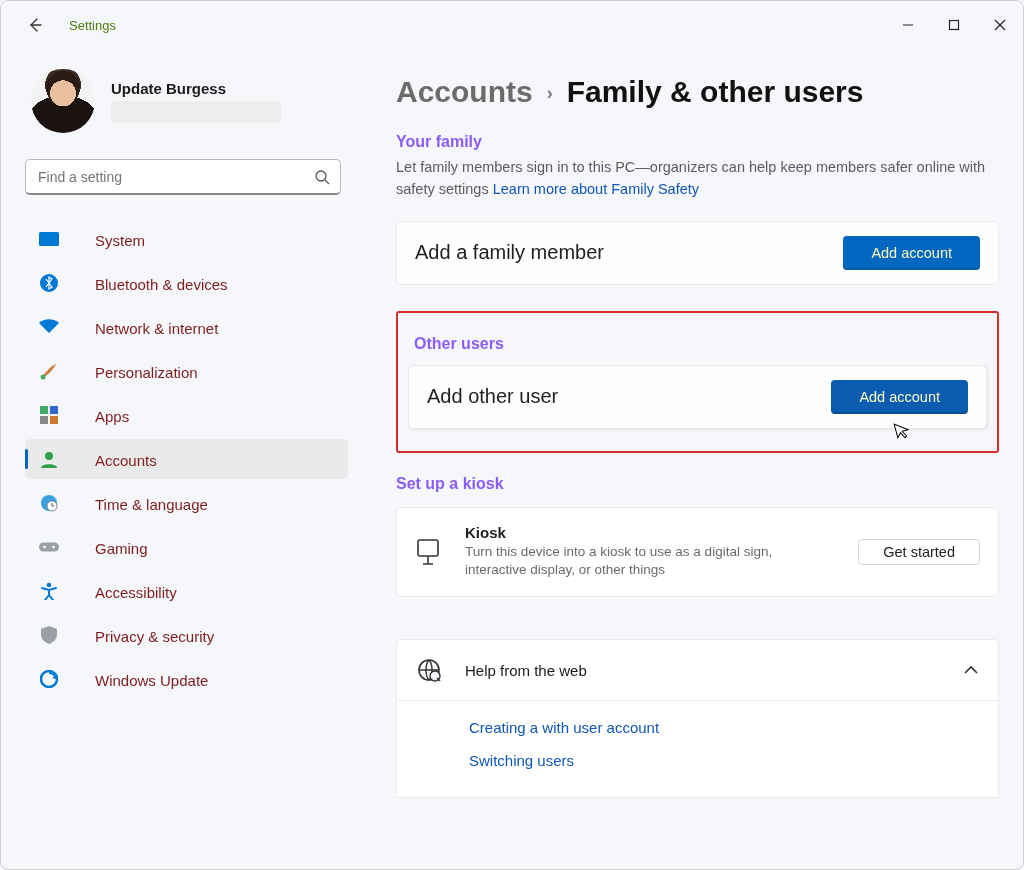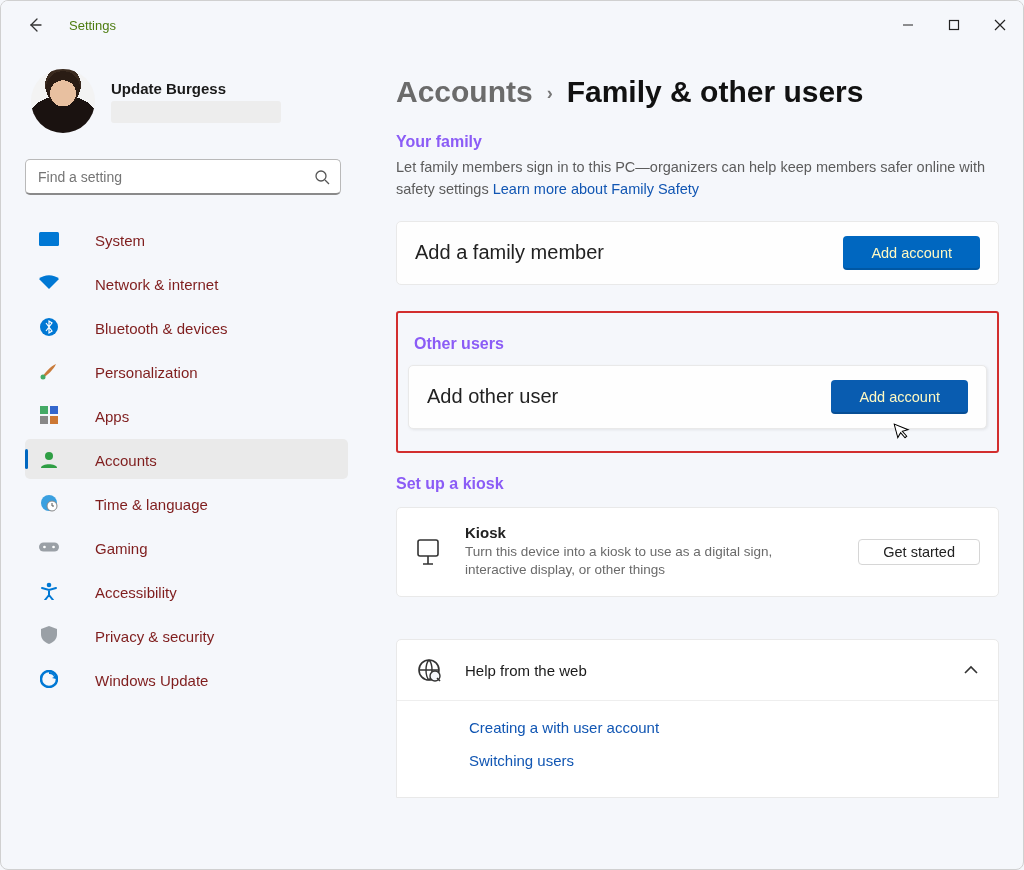--- a/index.html
+++ b/index.html
@@ -295,34 +295,34 @@
       <div class="nav-item">
         <span class="nav-icon">
           <svg width="20" height="14">
               <rect width="20" height="14" rx="1.5" fill="#0078d4"></rect>
             </svg>
         </span>
         <span>System</span>
       </div>
       <div class="nav-item">
         <span class="nav-icon">
+          <svg width="18" height="18" viewBox="0 0 18 18">
+              <circle cx="9" cy="9" r="9" fill="#0078d4"></circle>
+              <path d="M6 5l6 8-3 2V3l3 2-6 8" stroke="#fff" stroke-width="1.2" fill="none"></path>
+            </svg>
+        </span>
+        <span>Bluetooth &amp; devices</span>
+      </div>
+      <div class="nav-item">
+        <span class="nav-icon">
           <svg width="20" height="16" viewBox="0 0 20 16">
               <path d="M10 14 0 4c5-5 15-5 20 0z" fill="#0078d4"></path>
             </svg>
         </span>
         <span>Network &amp; internet</span>
-      </div>
-      <div class="nav-item">
-        <span class="nav-icon">
-          <svg width="18" height="18" viewBox="0 0 18 18">
-              <circle cx="9" cy="9" r="9" fill="#0078d4"></circle>
-              <path d="M6 5l6 8-3 2V3l3 2-6 8" stroke="#fff" stroke-width="1.2" fill="none"></path>
-            </svg>
-        </span>
-        <span>Bluetooth &amp; devices</span>
       </div>
       <div class="nav-item">
         <span class="nav-icon">
           <svg width="20" height="20" viewBox="0 0 20 20">
               <path d="M3 17c2-5 9-12 14-14-2 5-9 12-14 14z" fill="#c97b3a"></path>
               <circle cx="4" cy="16" r="2.5" fill="#4a6"></circle>
             </svg>
         </span>
         <span>Personalization</span>
       </div>

